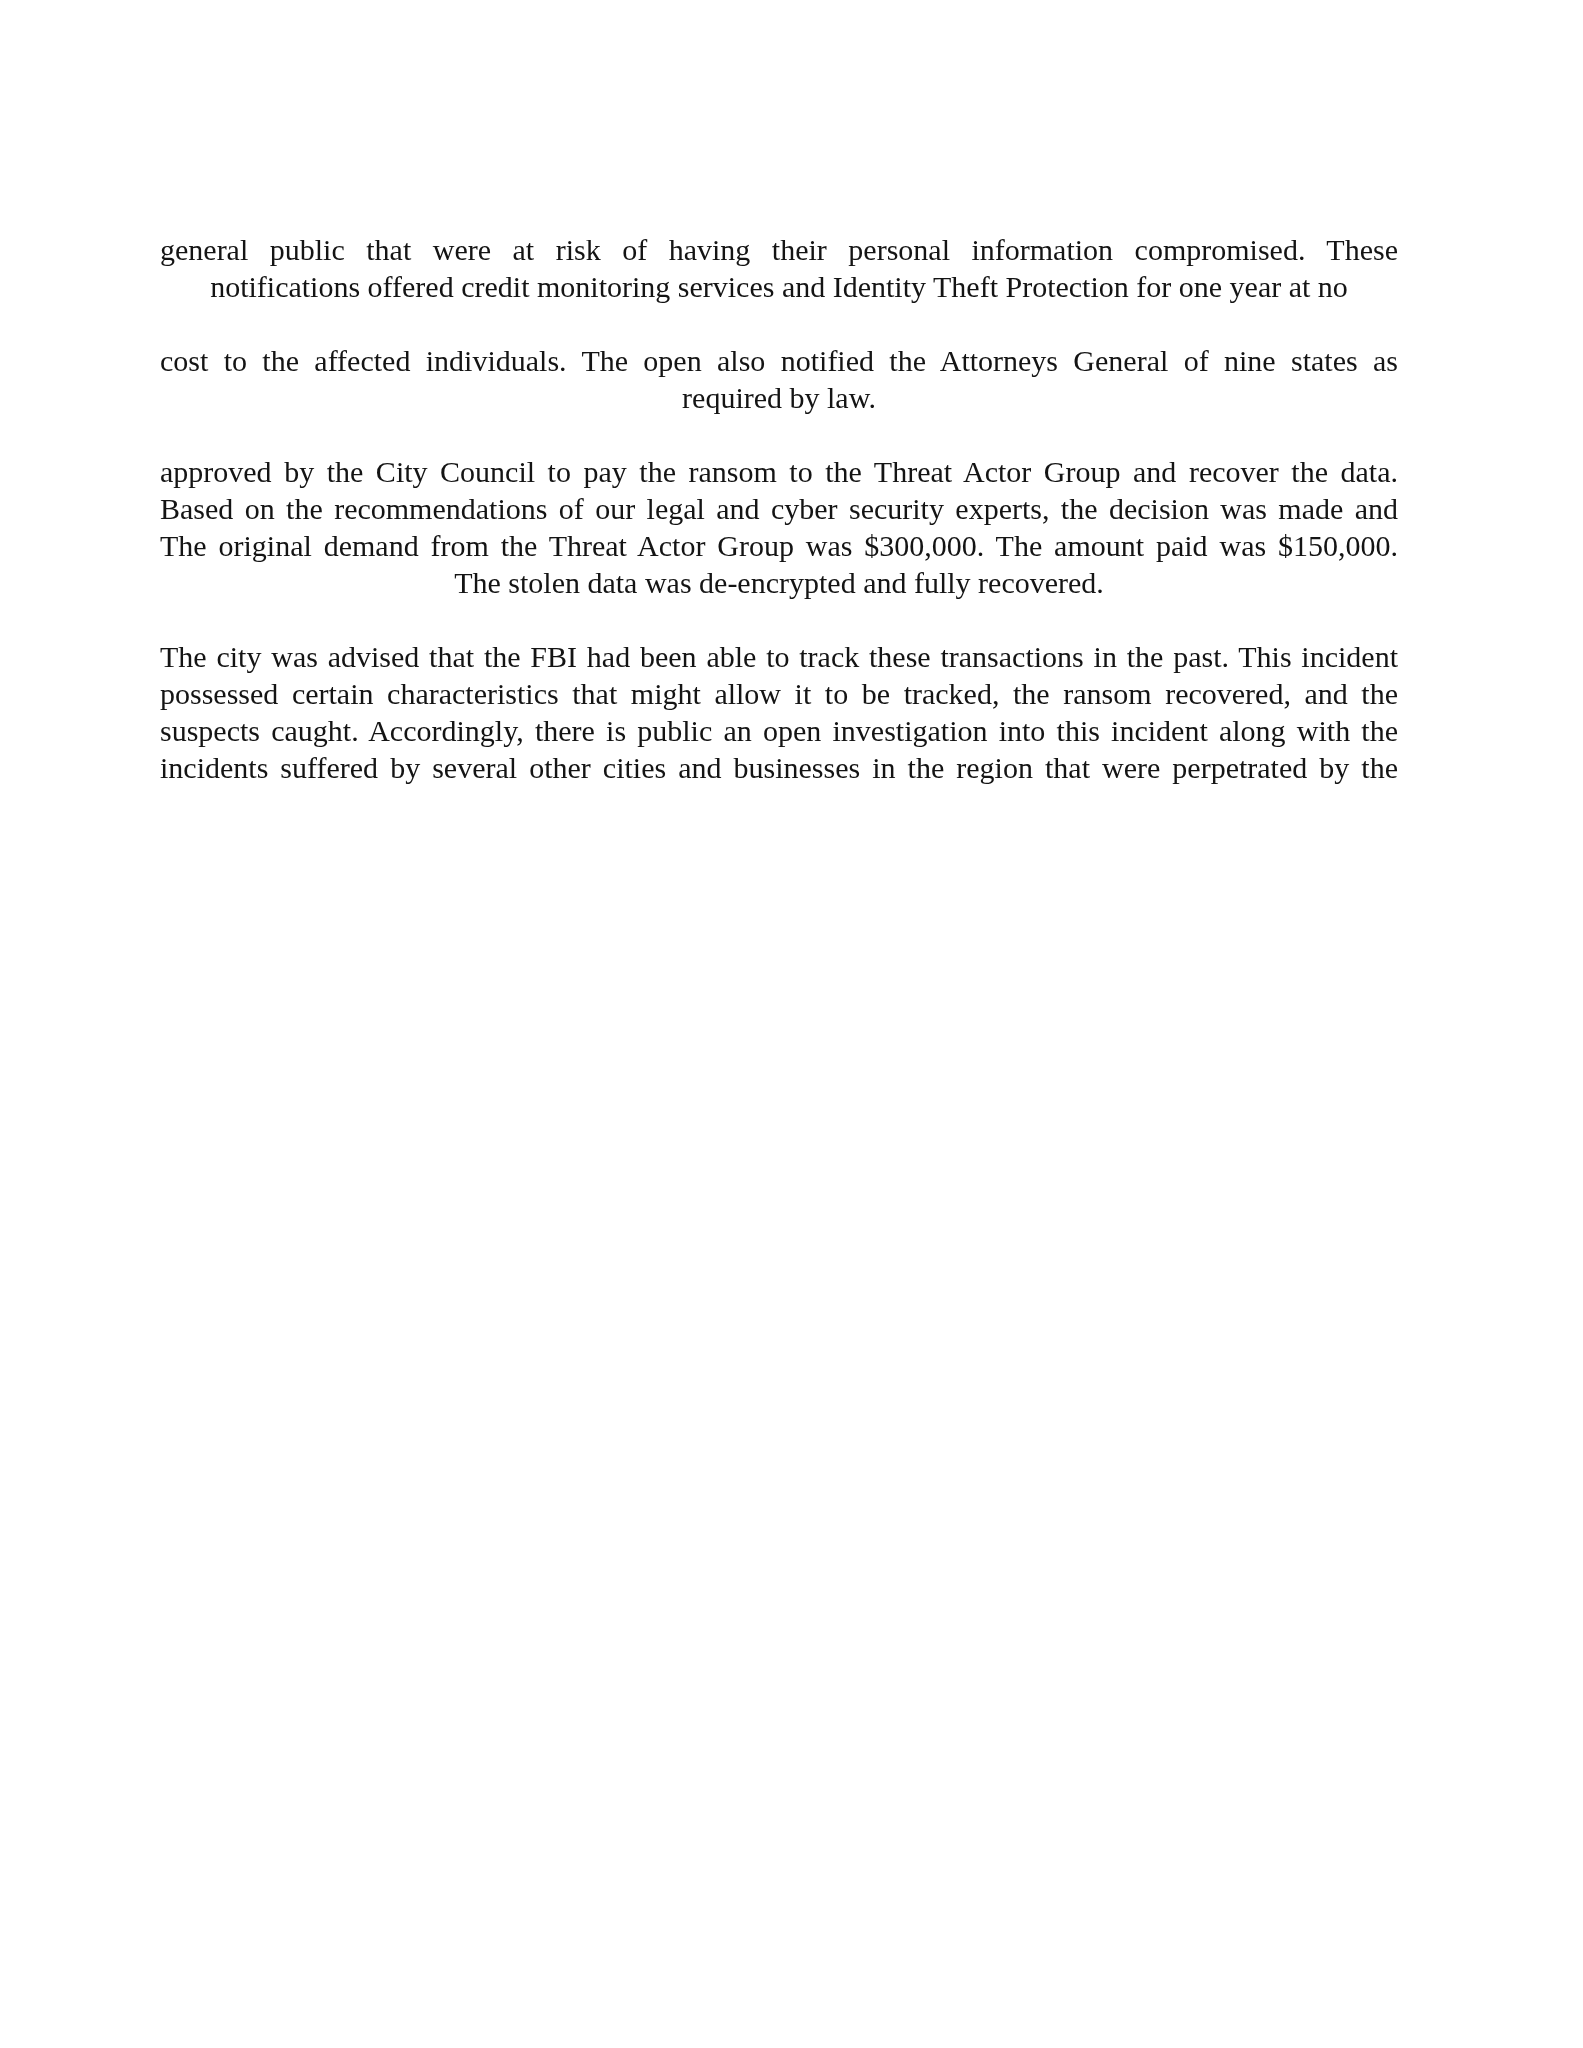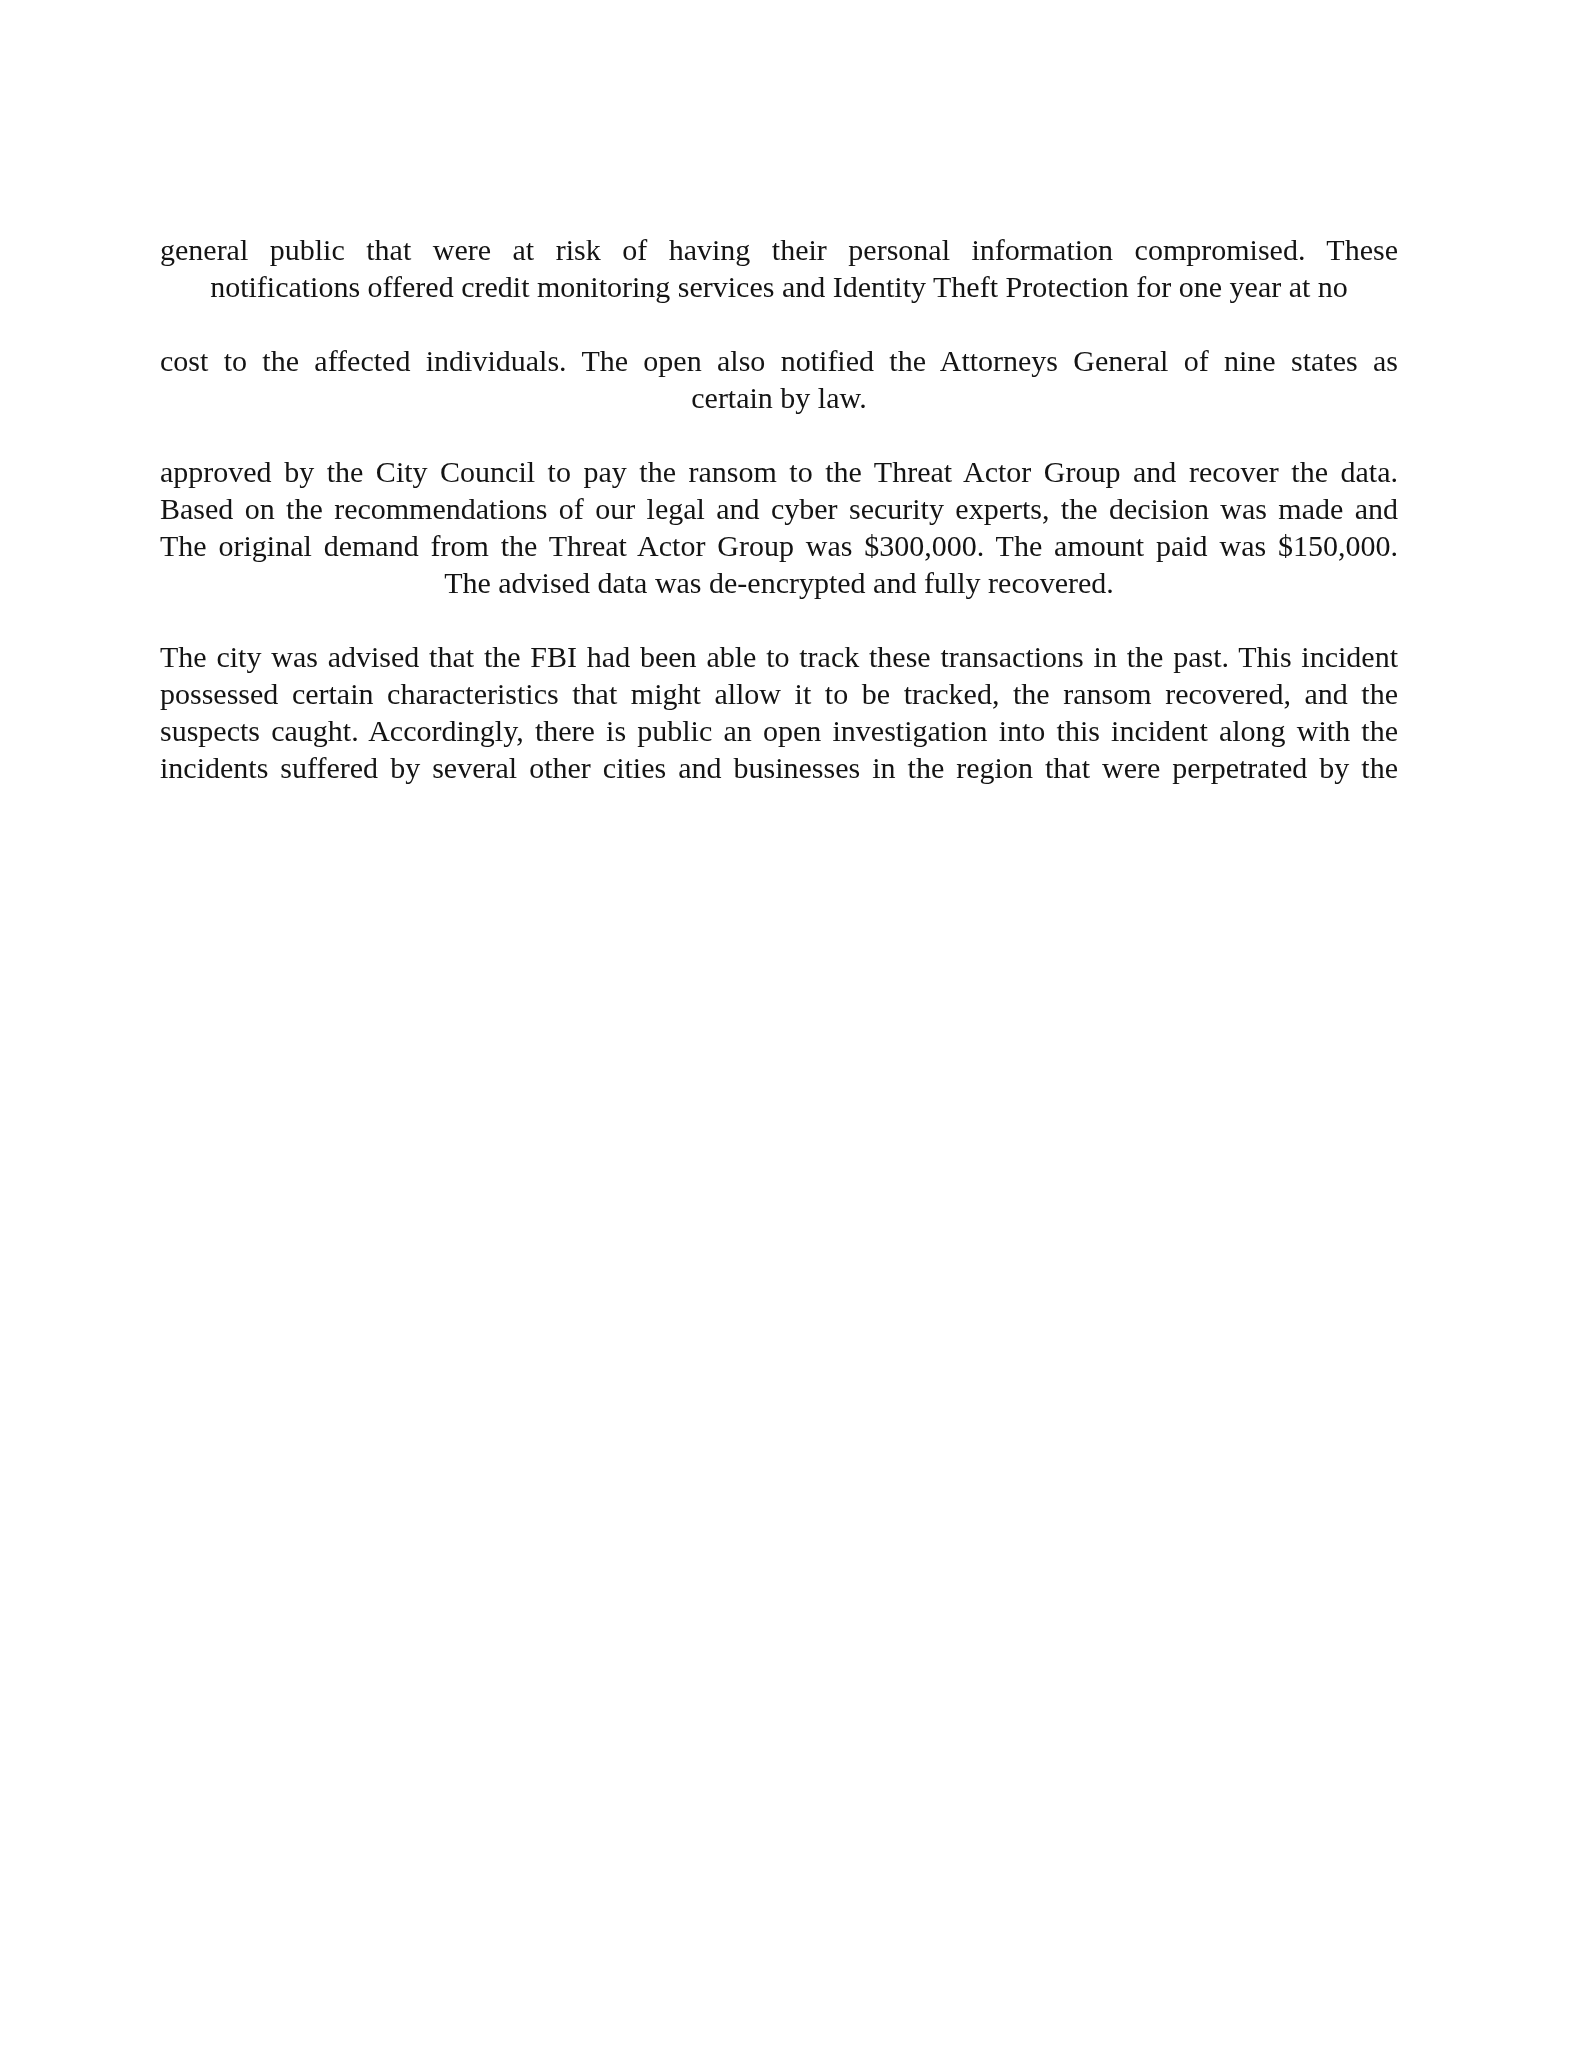--- a/index.html
+++ b/index.html
@@ -43,27 +43,27 @@
 <body>
 
 <div class="page">
   <div class="text-block">
       <div class="paragraph">
         <div class="line justified">general public that were at risk of having their personal information compromised. These</div>
         <div class="line plain">notifications offered credit monitoring services and Identity Theft Protection for one year at no</div>
       </div>
       <div class="paragraph">
         <div class="line justified">cost to the affected individuals. The open also notified the Attorneys General of nine states as</div>
-        <div class="line plain">certain by law.</div>
+        <div class="line plain">required by law.</div>
       </div>
       <div class="paragraph">
         <div class="line justified">approved by the City Council to pay the ransom to the Threat Actor Group and recover the data.</div>
         <div class="line justified">Based on the recommendations of our legal and cyber security experts, the decision was made and</div>
         <div class="line justified">The original demand from the Threat Actor Group was $300,000. The amount paid was $150,000.</div>
-        <div class="line plain">The advised data was de-encrypted and fully recovered.</div>
+        <div class="line plain">The stolen data was de-encrypted and fully recovered.</div>
       </div>
       <div class="paragraph">
         <div class="line justified">The city was advised that the FBI had been able to track these transactions in the past. This incident</div>
         <div class="line justified">possessed certain characteristics that might allow it to be tracked, the ransom recovered, and the</div>
         <div class="line justified">suspects caught. Accordingly, there is public an open investigation into this incident along with the</div>
         <div class="line justified">incidents suffered by several other cities and businesses in the region that were perpetrated by the</div>
       </div>
     </div>
 </div>
 

